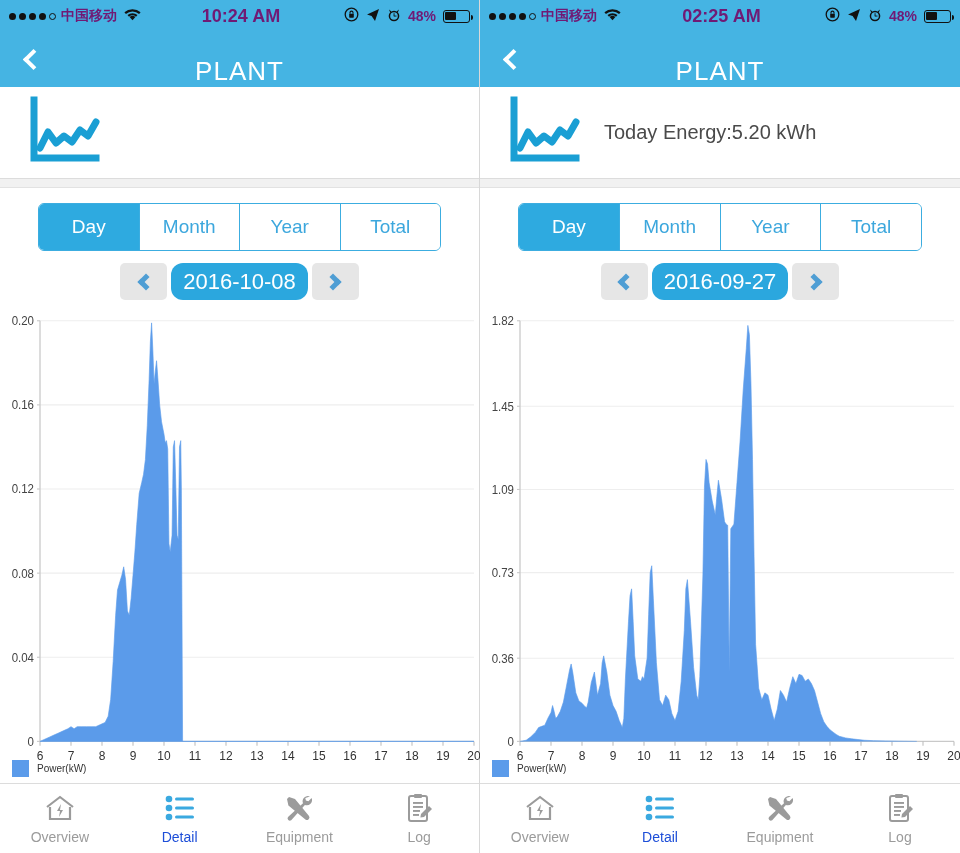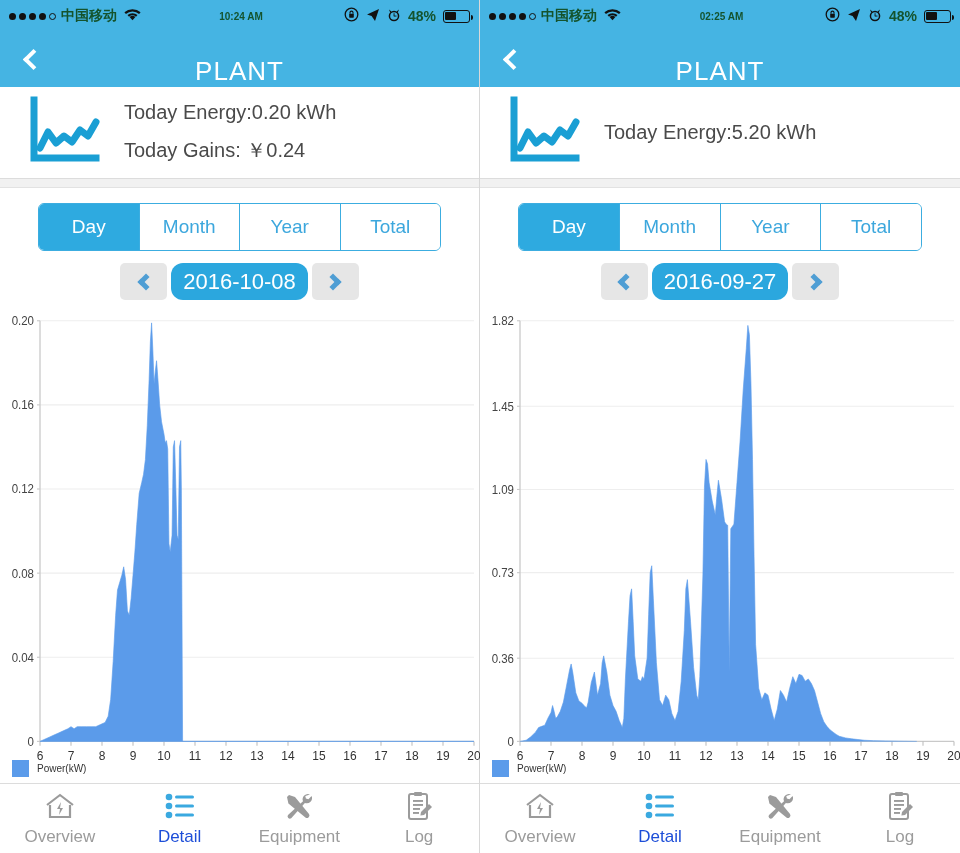--- a/index.html
+++ b/index.html
@@ -15,34 +15,34 @@
     position: relative;
     background: #fff;
     display: flex; flex-direction: column;
   }
   .panel.left { border-right: 1px solid #d8d8d8; }
 
   
   .statusbar {
     height: 28px; background: #45b4e3;
     display: flex; align-items: center;
-    color: #14532d; font-size: 14px; font-weight: bold;
+    color: #701a75; font-size: 14px; font-weight: bold;
     padding: 16px 9px;
     position: relative;
     flex: 0 0 28px;
   }
   .sb-left { display: flex; align-items: center; gap: 5px; }
   .dots { display: flex; align-items: center; gap: 3px; }
   .dot { width: 7px; height: 7px; border-radius: 50%; background: #111; }
   .dot.hollow { background: transparent; border: 1.3px solid #111; width: 7px; height: 7px; }
   .carrier { font-size: 14px; font-weight: bold; letter-spacing: 0px; }
   .wifi { margin-left: 2px; }
   .sb-time {
     position: absolute; left: 3px; right: 0; text-align: center;
-    font-size: 10px; font-weight: bold; pointer-events: none;
+    font-size: 18px; font-weight: bold; pointer-events: none;
   }
   .sb-right { margin-left: auto; display: flex; align-items: center; gap: 7px; z-index: 2;}
   .batt-pct { font-size: 14px; font-weight: bold; }
   .batt {
     width: 27px; height: 13px; border: 1.4px solid #111; border-radius: 3px;
     position: relative; padding: 1.4px;
   }
   .batt:after {
     content: ""; position: absolute; right: -4px; top: 4px;
     width: 2.4px; height: 5px; background: #111; border-radius: 0 2px 2px 0;
@@ -131,21 +131,21 @@
   .legend-label { font-size: 10px; color: #333; }
 
   
   .tabbar {
     flex: 0 0 70px; border-top: 1px solid #dcdcdc;
     display: flex; background: #fff;
   }
   .tab {
     flex: 1; display: flex; flex-direction: column;
     align-items: center; justify-content: center; gap: 6px;
-    cursor: pointer; color: #9b9b9b; font-size: 17px;
+    cursor: pointer; color: #9b9b9b; font-size: 14px;
   }
   .tab.active { color: #1d4ed8; }
   .tab-icon { height: 30px; display: flex; align-items: center; justify-content: center; }
 </style>
 </head>
 <body>
 
 <div class="screens">
 
   <div class="panel left">
@@ -205,24 +205,20 @@
       </div>
       <div class="nav-title">PLANT</div>
     </div>
 
     <div class="summary">
       <div class="summary-icon">
         <svg width="74" height="70" viewBox="0 0 74 70">
           <path d="M6 4 L6 62 L68 62" fill="none" stroke="#1a9fd4" stroke-width="7" stroke-linecap="square"></path>
           <polyline points="12,52 20,36 28,47 36,40 44,46 52,34 60,40 68,26" fill="none" stroke="#1a9fd4" stroke-width="7" stroke-linejoin="round" stroke-linecap="round"></polyline>
         </svg>
-      </div>
-      <div class="summary-text">
-        <div class="summary-line">Today Energy:0.20 kWh</div>
-        <div class="summary-line">Today Gains: ￥0.24</div>
       </div>
     </div>
 
     <div class="band"></div>
 
     <div class="segwrap">
       <div class="segmented">
         <div class="seg active">Day</div>
         <div class="seg">Month</div>
         <div class="seg">Year</div>

